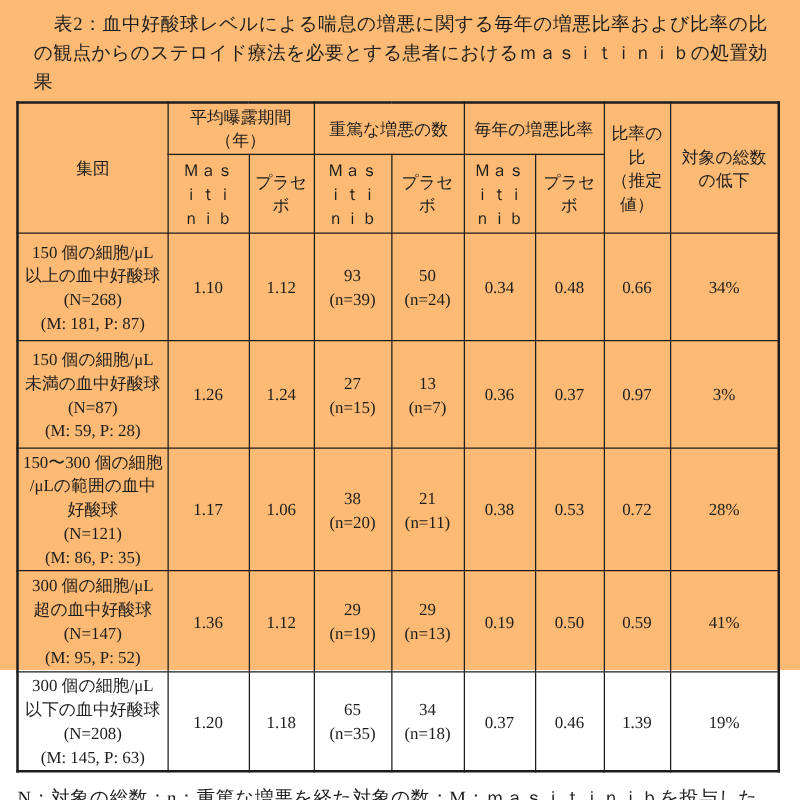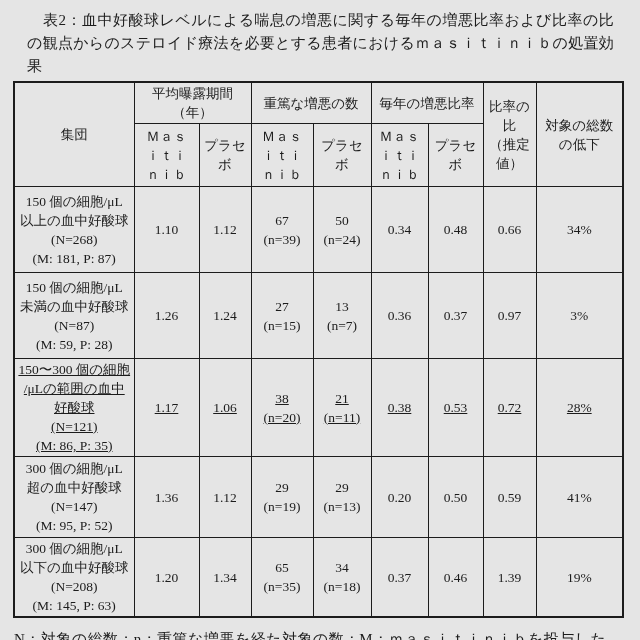--- a/index.html
+++ b/index.html
@@ -1,21 +1,21 @@
 <!DOCTYPE html>
 <html><head>
 <meta charset="utf-8">
 <style>
   html,body{margin:0;padding:0;}
   body{
     width:640px;height:640px;overflow:hidden;
     background:#ffffff;color:#1c1c1c;
     font-family:"Liberation Serif","DejaVu Serif",serif;
   }
-  .page{position:relative;width:640px;height:640px;background:#e5e5e5;}
+  .page{position:relative;width:640px;height:536px;background:#fdba74;}
   .doc-title{
     padding:9px 26px 3px 27px;
     font-size:15px;line-height:23px;
     text-align:justify;text-indent:16px;
     letter-spacing:.2px;
   }
   table.main{
     border-collapse:collapse;table-layout:fixed;
     margin-left:13px;width:609px;
     border:2px solid #1c1c1c;
@@ -24,21 +24,21 @@
     border:1px solid #1c1c1c;
     text-align:center;vertical-align:middle;
     white-space:pre-line;
     font-size:13.5px;line-height:19px;
     padding:1px 2px;overflow:hidden;
   }
   tr.h1 td{height:38px;}
   tr.h2 td{height:60px;}
   tr.r1 td{height:83px;}
   tr.r2 td{height:83px;}
-  tr.r3 td{height:93px;text-decoration:underline;}
+  tr.r3 td{height:93px;}
   tr.r4 td{height:78px;}
   tr.r5 td{height:67px;}
   td.group-cell{font-size:13px;line-height:19px;padding:1px 1px;}
   .footnote{
     padding:7px 34px 0 14px;
     font-size:15px;line-height:28px;
     text-align:justify;letter-spacing:.2px;
   }
 </style>
 </head>
@@ -94,21 +94,21 @@
 ボ</td>
     </tr>
 
     <tr class="r1">
       <td class="group-cell">150 個の細胞/μL
 以上の血中好酸球
 (N=268)
 (M: 181, P: 87)</td>
       <td>1.10</td>
       <td>1.12</td>
-      <td>67
+      <td>93
 (n=39)</td>
       <td>50
 (n=24)</td>
       <td>0.34</td>
       <td>0.48</td>
       <td>0.66</td>
       <td>34%</td>
     </tr>
 
     <tr class="r2">
@@ -150,33 +150,33 @@
       <td class="group-cell">300 個の細胞/μL
 超の血中好酸球
 (N=147)
 (M: 95, P: 52)</td>
       <td>1.36</td>
       <td>1.12</td>
       <td>29
 (n=19)</td>
       <td>29
 (n=13)</td>
-      <td>0.20</td>
+      <td>0.19</td>
       <td>0.50</td>
       <td>0.59</td>
       <td>41%</td>
     </tr>
 
     <tr class="r5">
       <td class="group-cell">300 個の細胞/μL
 以下の血中好酸球
 (N=208)
 (M: 145, P: 63)</td>
       <td>1.20</td>
-      <td>1.34</td>
+      <td>1.18</td>
       <td>65
 (n=35)</td>
       <td>34
 (n=18)</td>
       <td>0.37</td>
       <td>0.46</td>
       <td>1.39</td>
       <td>19%</td>
     </tr>
   </tbody>

